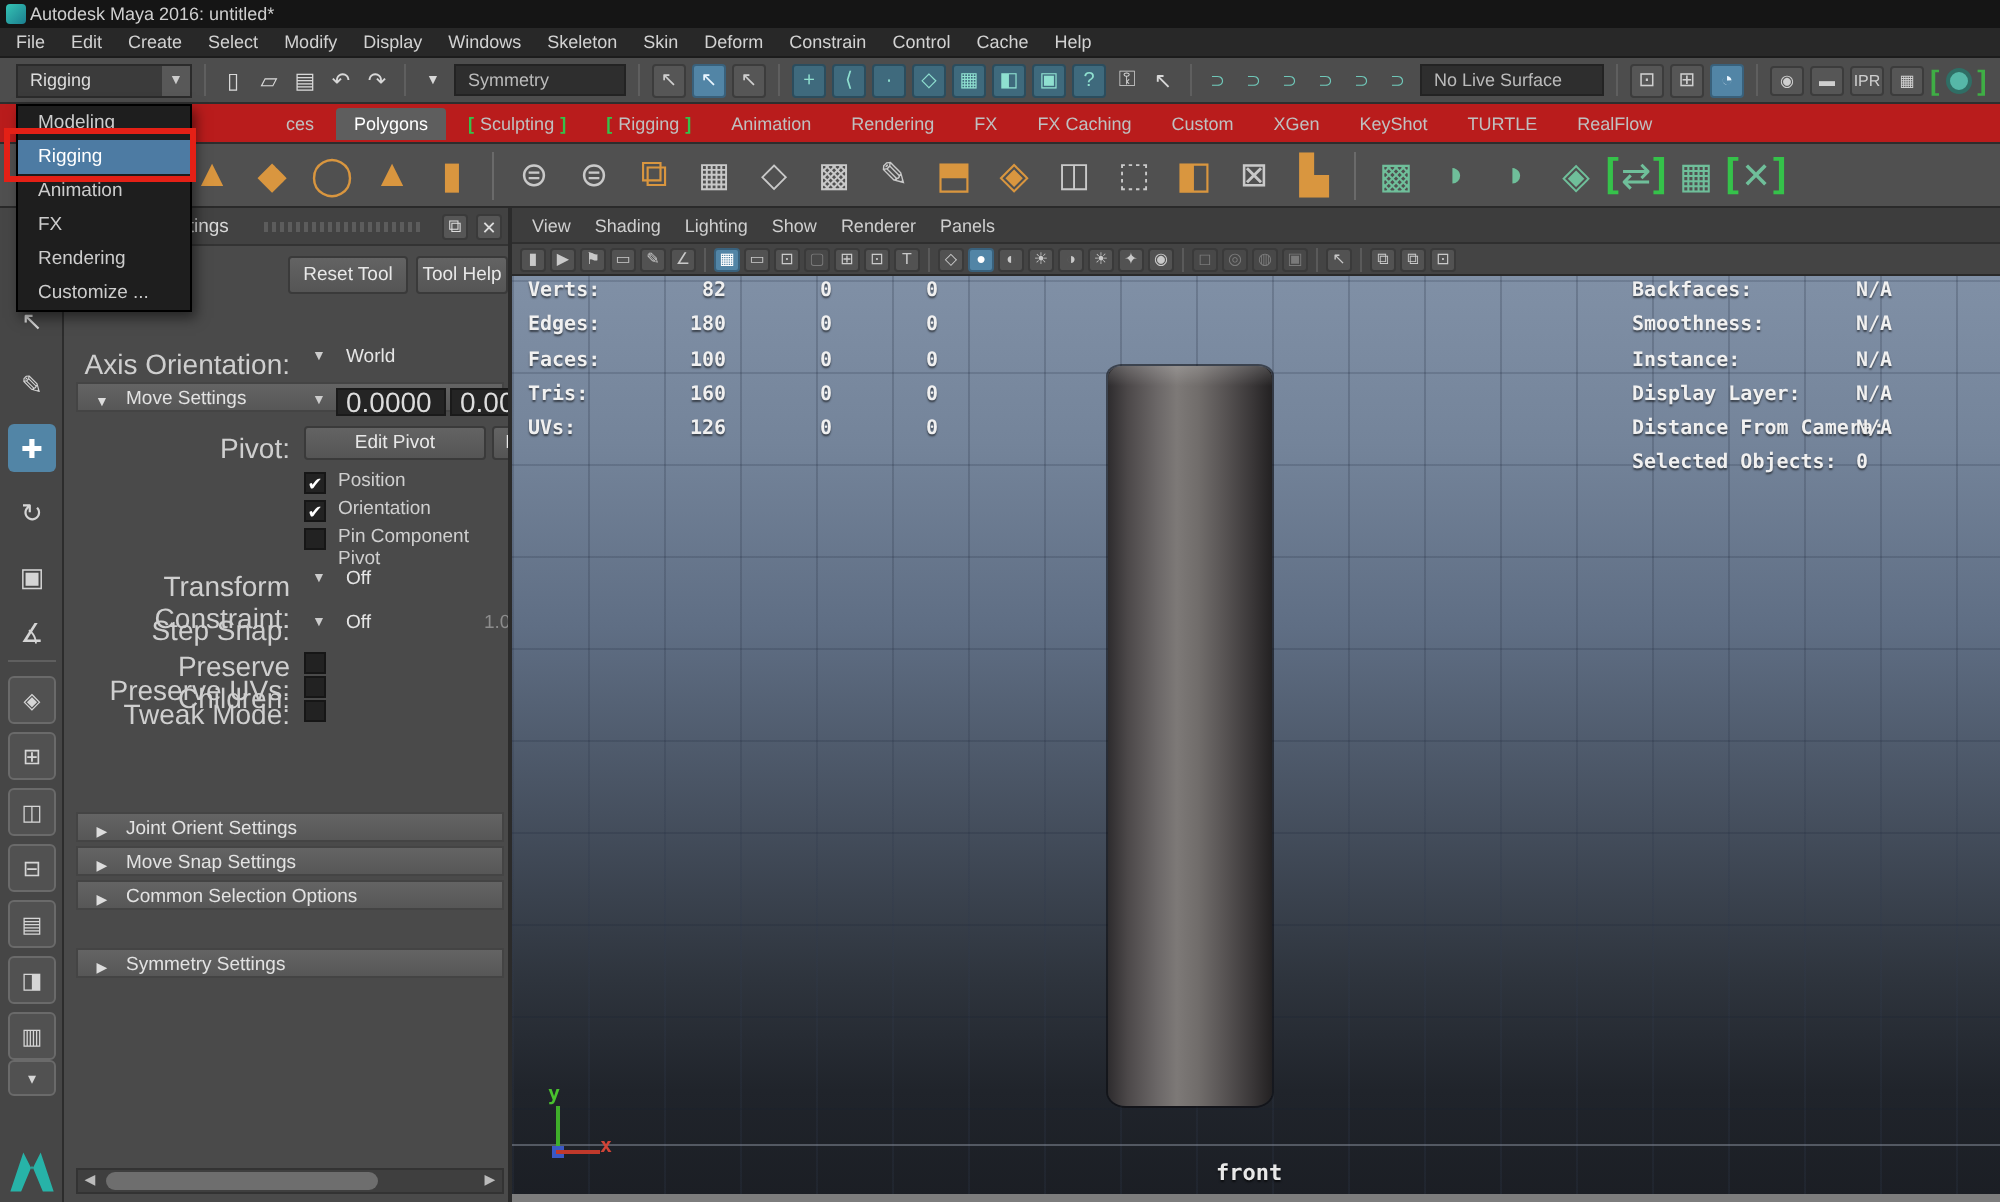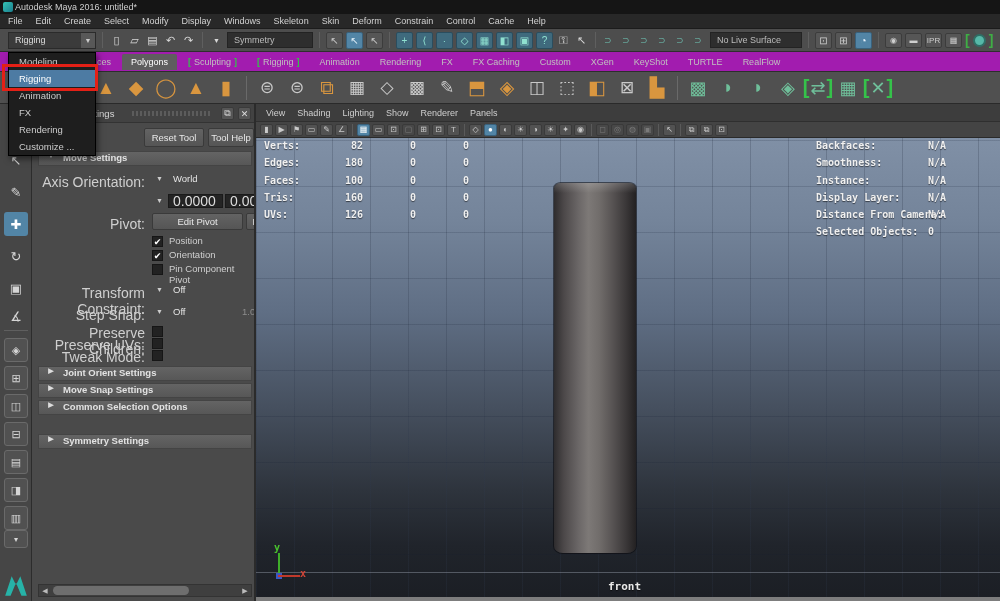--- a/index.html
+++ b/index.html
@@ -26,21 +26,21 @@
   .fld { height:16px; background:#2e2e2e; border:1px solid #232323; font-size:9px; color:#bbb; display:flex; align-items:center; padding-left:6px; }
   .ticon { width:17px; height:17px; border-radius:2px; display:flex; align-items:center; justify-content:center; font-size:10px; color:#cfcfcf; background:#565656; border:1px solid #3c3c3c; }
   .ticon.active { background:#5285a6; border-color:#39617c; color:#eaf6ff; }
   .snapic { width:17px; height:17px; border-radius:2px; display:flex; align-items:center; justify-content:center; font-size:10px; color:#8fe0d0; background:#3f6a7d; border:1px solid #2b4d5e; }
   .magnet { width:15px; height:17px; display:flex; align-items:center; justify-content:center; color:#6fc7b8; font-size:11px; transform:rotate(90deg); }
   .rvic { width:17px; height:15px; border-radius:2px; background:#565656; border:1px solid #3c3c3c; color:#cfcfcf; font-size:8px; display:flex; align-items:center; justify-content:center; }
   .gbr { color:#3fae45; font-weight:bold; font-size:14px; line-height:17px; }
   .tealdot { width:13px; height:13px; border-radius:50%; background:#56b8a8; border:2px solid #2f6e65; }
 
   
-  #shelftabs { left:0; top:52px; width:1000px; height:20px; background:#a21caf; display:flex; align-items:center; gap:2px; border-bottom:1px solid #2d2d2d; }
+  #shelftabs { left:0; top:52px; width:1000px; height:20px; background:#b91c1c; display:flex; align-items:center; gap:2px; border-bottom:1px solid #2d2d2d;padding-left:46px; }
   .tab { font-size:9px; color:#c0c0c0; padding:3px 9px; cursor:default; white-space:nowrap; }
   .tab.active { background:#5e5e5e; color:#fff; border-radius:2px 2px 0 0; }
   .tab.bracketed::before { content:"["; color:#35c24a; font-weight:bold; margin-right:3px; }
   .tab.bracketed::after { content:"]"; color:#35c24a; font-weight:bold; margin-left:3px; }
 
   
   #shelficons { left:0; top:72px; width:1000px; height:32px; background:#505050; display:flex; align-items:center; gap:6px; padding-left:64px; border-bottom:1px solid #2a2a2a; }
   .shic { width:24px; height:24px; display:flex; align-items:center; justify-content:center; font-size:19px; color:#d9963f; }
   .shic.gray { color:#c9c9c9; font-size:17px; }
   .shic.teal { color:#6fbf9a; font-size:18px; }
@@ -56,21 +56,21 @@
   #toolbox .tsep { position:absolute; left:4px; top:226px; width:24px; height:1px; background:#5f5f5f; }
 
   
   #toolsettings { left:32px; top:104px; width:224px; height:497px; background:#4a4a4a; overflow:hidden; border-right:2px solid #2b2b2b; }
   .ts-hd { position:absolute; left:0; top:0; width:224px; height:19px; background:#424242; border-bottom:1px solid #333; }
   .grip { position:absolute; left:4px; top:7px; width:20px; height:5px; background:repeating-linear-gradient(90deg,#6a6a6a 0 2px,transparent 2px 4px); }
   .ts-title { position:absolute; left:28px; top:4px; font-size:9.5px; color:#d8d8d8; }
   .grip2 { position:absolute; left:100px; top:7px; width:80px; height:5px; background:repeating-linear-gradient(90deg,#5c5c5c 0 2px,transparent 2px 4px); }
   .winic { position:absolute; top:3px; width:13px; height:13px; font-size:9px; color:#ddd; display:flex; align-items:center; justify-content:center; background:#565656; border:1px solid #3a3a3a; border-radius:2px; }
   .btn { position:absolute; height:19px; background:linear-gradient(#636363,#555); border:1px solid #3a3a3a; border-radius:2px; font-size:9.5px; color:#e8e8e8; display:flex; align-items:center; justify-content:center; }
-  .sec { position:absolute; left:6px; width:214px; height:15px; background:linear-gradient(#646464,#575757); border:1px solid #444; display:flex; align-items:flex-start; font-size:9.5px; font-weight:bold; color:#e2e2e2; }
+  .sec { position:absolute; left:6px; width:214px; height:15px; background:linear-gradient(#646464,#575757); border:1px solid #444; display:flex; align-items:flex-end; font-size:9.5px; font-weight:normal; color:#e2e2e2;margin-top:40px; }
   .sec .tri { width:24px; text-align:center; font-size:7px; color:#ddd; }
   .ts-label { position:absolute; width:113px; text-align:right; font-size:14px; color:#cfcfcf; }
   .darr { position:absolute; font-size:7px; color:#ccc; }
   .val { position:absolute; font-size:9.5px; color:#e5e5e5; }
   .nfld { position:absolute; height:14px; background:#242424; border:1px solid #1a1a1a; font-size:14px; color:#ddd; display:flex; align-items:center; padding-left:4px; }
   .cb { position:absolute; width:11px; height:11px; background:#222; border:1px solid #161616; color:#fff; font-size:9px; line-height:10px; text-align:center; }
   .cb[data-checked="true"]::after { content:"✔"; }
   .cblbl { position:absolute; font-size:9.5px; color:#cfcfcf; }
   .hsb { position:absolute; left:6px; top:480px; width:214px; height:13px; background:#3f3f3f; border:1px solid #333; }
   .hsb .la,.hsb .ra { position:absolute; top:0; width:12px; height:11px; font-size:7px; color:#bbb; text-align:center; line-height:11px; }

